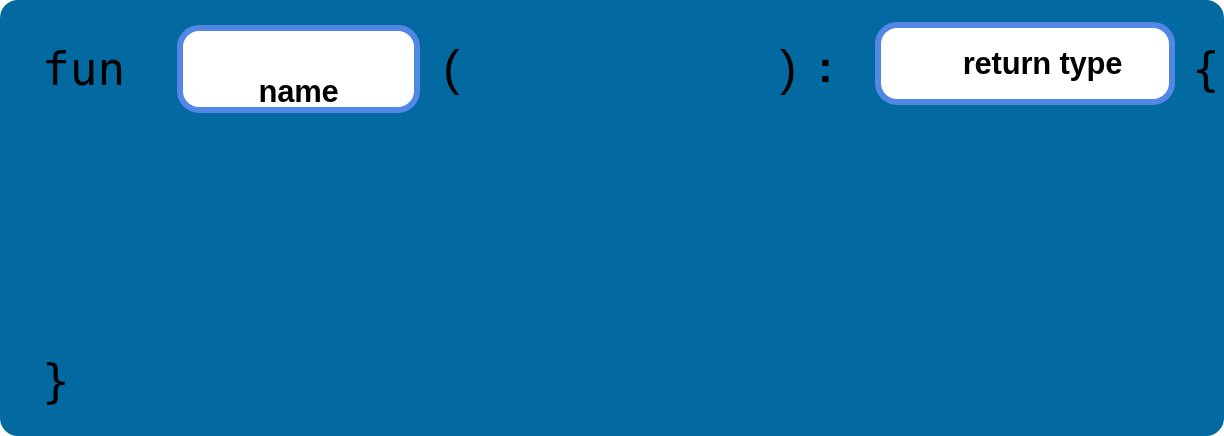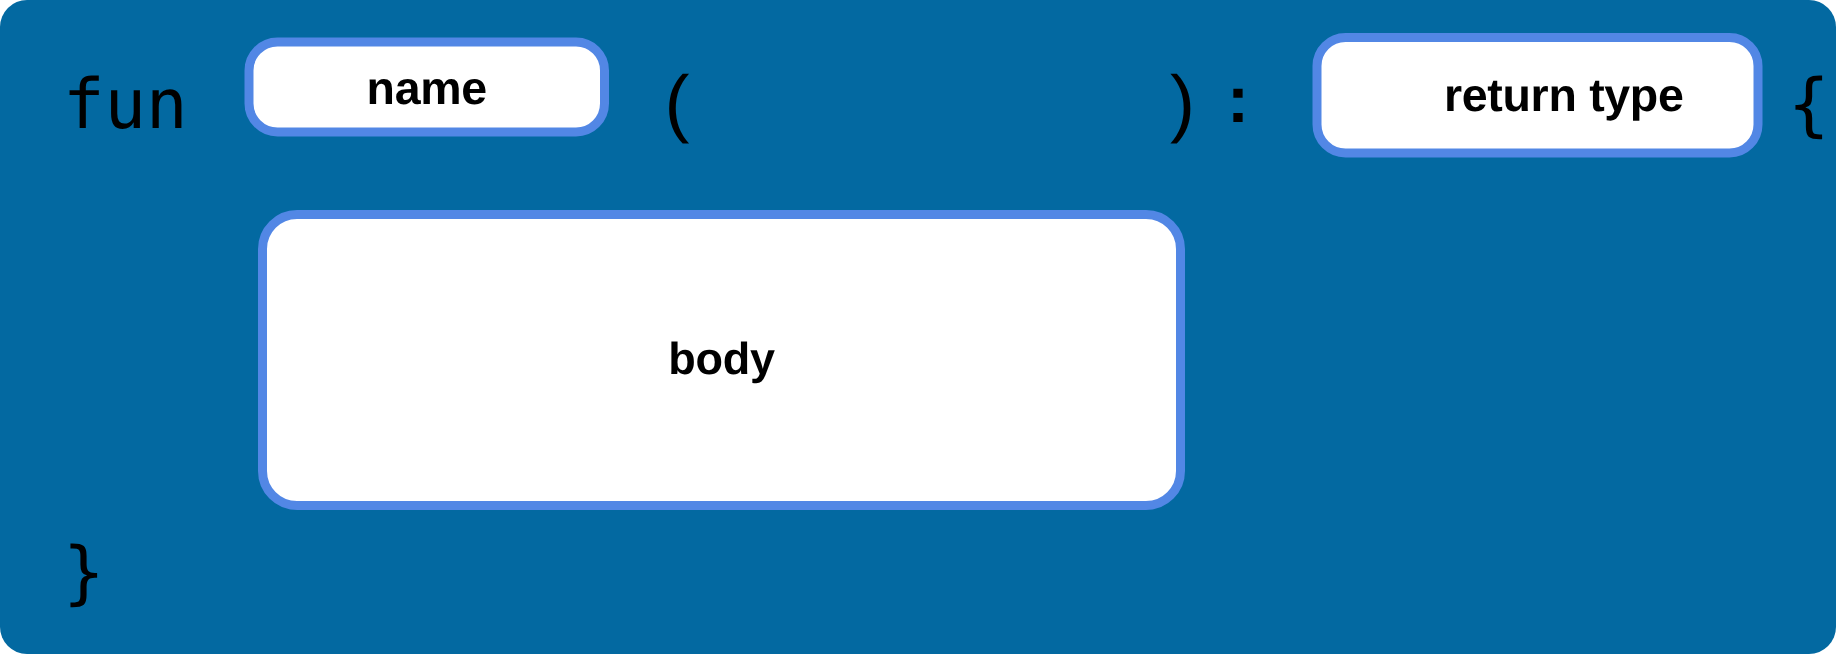--- a/index.html
+++ b/index.html
@@ -57,21 +57,21 @@
     font-family: "Liberation Sans", sans-serif;
     font-weight: 700;
     color: #000000;
     letter-spacing: -0.2px;
     line-height: 1;
     white-space: nowrap;
     user-select: none;
   }
 
   
-  #slot-name        { left: 163px; top: 25px;  width: 243px; height: 66px; }
+  #slot-name        { left: 177px; top: 25px;  width: 243px; height: 88px; align-items: flex-end; }
   #slot-name .slot-label        { font-size: 31px; }
 
   #slot-parameters  { left: 478px; top: 22px;  width: 288px; height: 83px; }
   #slot-parameters .slot-label  { font-size: 31px; }
 
   #slot-return-type { left: 875px; top: 22px;  width: 300px; height: 83px; }
   #slot-return-type .slot-label { font-size: 31px; margin-left: 35px; }
 
   #slot-body        { left: 172px; top: 140px; width: 618px; height: 200px;
                       border-radius: 26px; }
@@ -102,19 +102,16 @@
   <span class="punct-token" id="token-paren-close">)</span>
 
   <span class="punct-token" id="token-colon">:</span>
 
   <div class="slot" id="slot-return-type">
     <span class="slot-label">return type</span>
   </div>
 
   <span class="code-token" id="token-brace-open">{</span>
 
-  <div class="slot" id="slot-body">
-    <span class="slot-label">body</span>
-  </div>
 
   <span class="code-token" id="token-brace-close">}</span>
 
 </div>
 
 </body></html>

